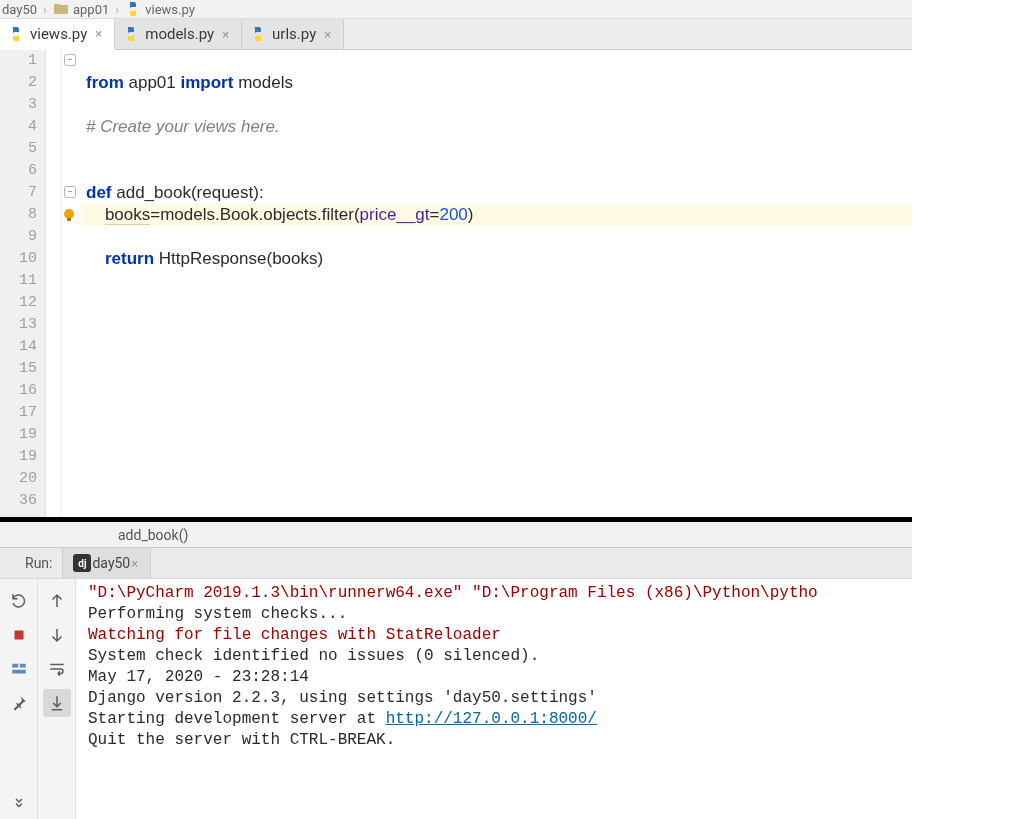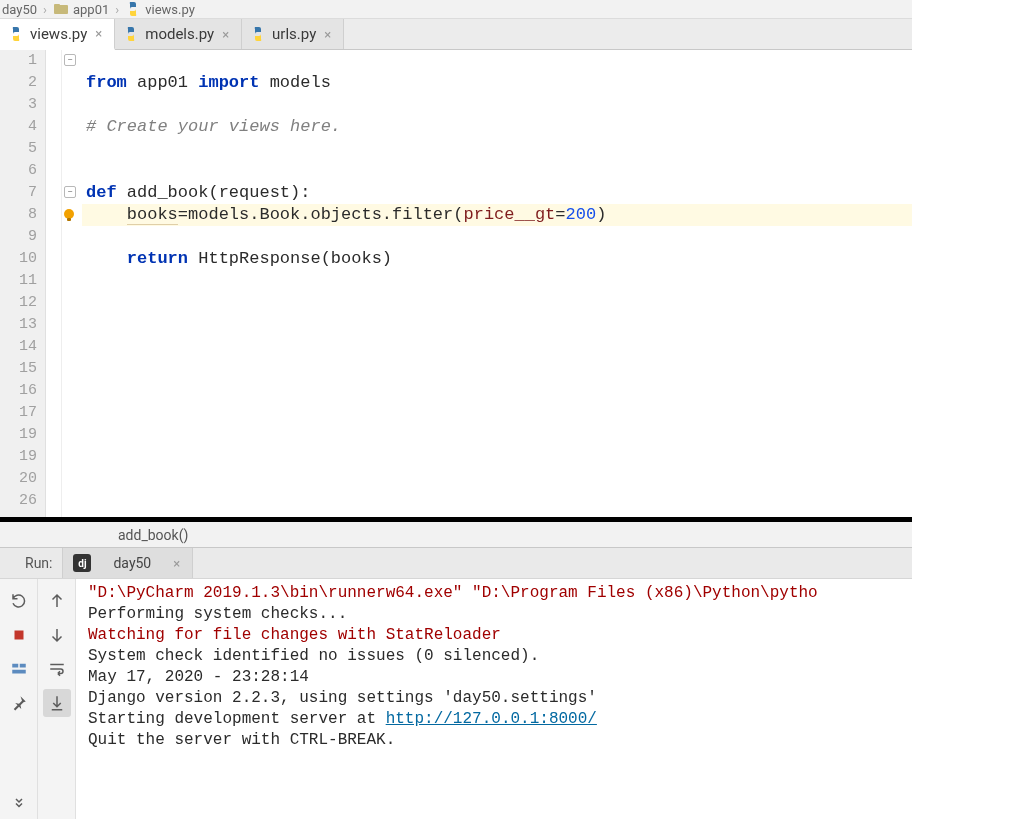--- a/index.html
+++ b/index.html
@@ -113,31 +113,31 @@
     border: 1px solid #b8b8b8;
     background: #fff;
     font-size: 10px;
     line-height: 10px;
     text-align: center;
     color: #888;
     border-radius: 2px;
   }
   .code {
     flex: 1;
-    font-family: Liberation Mono, monospace;
+    font-family: Liberation Sans, sans-serif;
     font-size: 17px;
     line-height: 22px;
     white-space: pre;
     position: relative;
   }
   .code-line { height: 22px; line-height: 22px; padding-left: 4px; position: relative; }
   .code-line.caret-line { background: #fffae3; }
   .kw { color: #0033b3; font-weight: bold; }
   .comment { color: #808080; font-style: italic; }
-  .param { color: #7f1d1d; }
+  .param { color: #4c1d95; }
   .num { color: #1750eb; }
   .plain { color: #2b2b2b; }
   .underline { border-bottom: 1px solid #e0cfa8; }
 
   .hint-bulb {
     position: absolute;
     left: -22px;
     top: 2px;
     width: 18px; height: 18px;
     display: flex; align-items: center; justify-content: center;
@@ -163,21 +163,21 @@
     border-bottom: 1px solid #d6d6d6;
     background: #eaeaea;
   }
   .run-label {
     padding: 0 10px;
     font-size: 14px;
     color: #555;
     margin-left: 15px;
   }
   .run-tab {
-    display: flex; align-items: center; gap: 22px;
+    display: flex; align-items: center; gap: 1px;
     height: 100%;
     padding: 0 12px 0 10px;
     background: #dedede;
     border-right: 1px solid #cfcfcf;
     border-left: 1px solid #cfcfcf;
     color: #444;
     font-size: 14px;
   }
   .run-tab .dj-icon {
     width: 18px; height: 18px; background: #333; color: #fff;
@@ -312,21 +312,21 @@
           <div class="ln">11</div>
           <div class="ln">12</div>
           <div class="ln">13</div>
           <div class="ln">14</div>
           <div class="ln">15</div>
           <div class="ln">16</div>
           <div class="ln">17</div>
           <div class="ln">19</div>
           <div class="ln">19</div>
           <div class="ln">20</div>
-          <div class="ln">26</div>
+          <div class="ln">36</div>
         </div>
       <div class="structure-strip"></div>
       <div class="fold-strip">
         <div class="fold-marker" style="top:4px">−</div>
         <div class="fold-marker" style="top:136px">−</div>
       </div>
       <div class="code" id="code"><div class="code-line"></div><div class="code-line"><span class="kw">from</span><span class="plain"> app01 </span><span class="kw">import</span><span class="plain"> models</span></div><div class="code-line"></div><div class="code-line"><span class="comment"># Create your views here.</span></div><div class="code-line"></div><div class="code-line"></div><div class="code-line"><span class="kw">def</span><span class="plain"> add_book(request):</span></div><div class="code-line caret-line"><span class="hint-bulb"><svg viewBox="0 0 16 16" width="16" height="16">
                 <circle cx="8" cy="7" r="5" fill="#f2a100"></circle>
                 <rect x="6" y="11" width="4" height="3" rx="1" fill="#b27600"></rect>
               </svg></span><span class="plain">    </span><span class="underline">books</span><span class="plain">=models.Book.objects.filter(</span><span class="param">price__gt</span><span class="plain">=</span><span class="num">200</span><span class="plain">)</span></div><div class="code-line"></div><div class="code-line"><span class="plain">    </span><span class="kw">return</span><span class="plain"> HttpResponse(books)</span></div><div class="code-line"></div><div class="code-line"></div><div class="code-line"></div><div class="code-line"></div><div class="code-line"></div><div class="code-line"></div><div class="code-line"></div><div class="code-line"></div><div class="code-line"></div><div class="code-line"></div><div class="code-line"></div></div>

